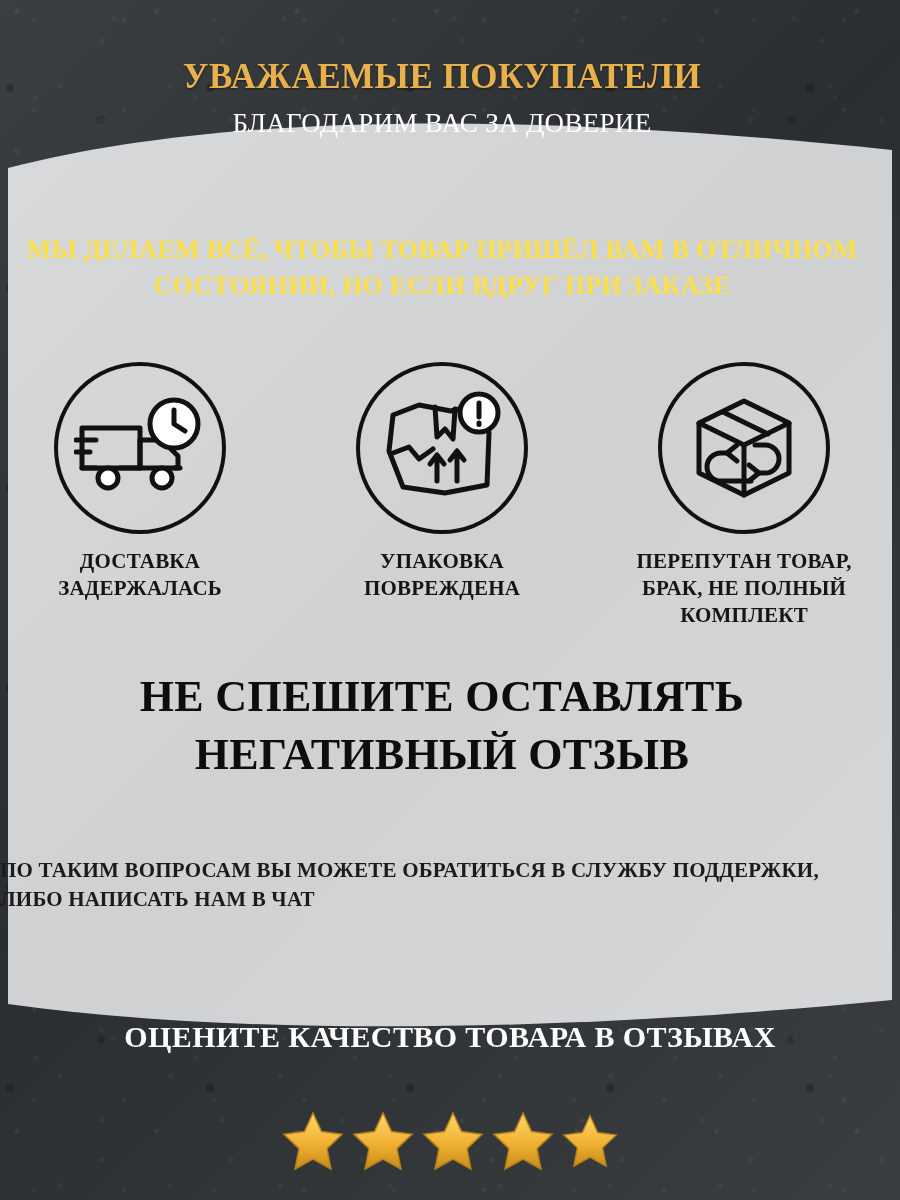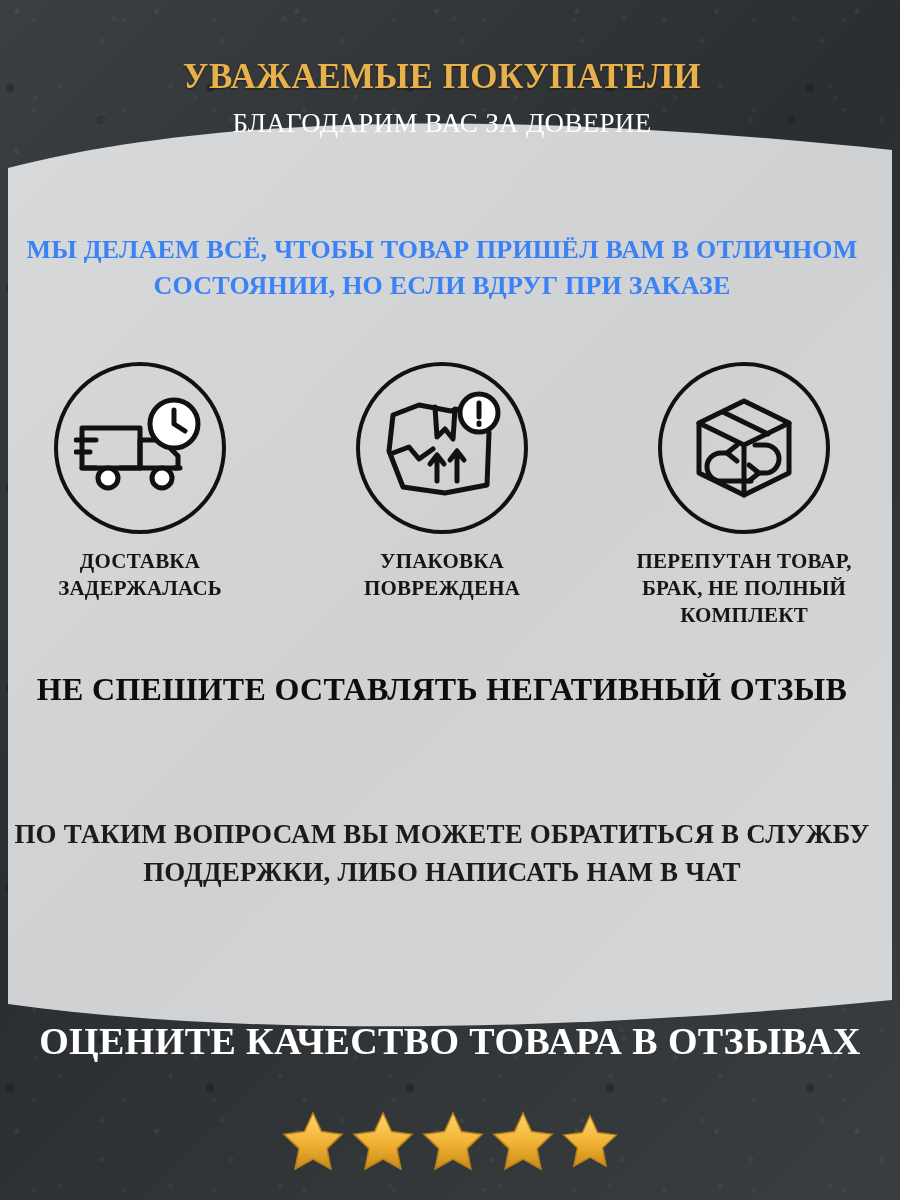--- a/index.html
+++ b/index.html
@@ -90,21 +90,21 @@
 
   
   .intro {
     position: absolute;
     top: 196px;
     left: 0;
     width: 884px;
     text-align: center;
     font-size: 26px;
     font-weight: bold;
-    color: #3b82f6;
+    color: #fde047;
     line-height: 1.38;
     letter-spacing: 0.2px;
   }
 
   
   .icons-row {
     position: absolute;
     top: 326px;
     left: 0;
     width: 884px;
@@ -139,56 +139,56 @@
     letter-spacing: 0.2px;
   }
 
   
   .statement {
     position: absolute;
     top: 632px;
     left: 0;
     width: 884px;
     text-align: center;
-    font-size: 32px;
+    font-size: 44px;
     font-weight: bold;
     color: #0d0d0d;
     line-height: 1.32;
     letter-spacing: 0.3px;
   }
 
   
   .support {
     position: absolute;
-    top: 780px;
-    left: 0;
-    width: 884px;
-    text-align: center;
-    font-size: 27px;
+    top: 820px;
+    left: 0;
+    width: 884px;
+    text-align: left;
+    font-size: 21px;
     font-weight: bold;
     color: #1b1b1b;
     line-height: 1.4;
     letter-spacing: 0.2px;
   }
 
   
   .footer {
     position: absolute;
     bottom: 0;
     left: 0;
     width: 900px;
     height: 208px;
     text-align: center;
   }
   .footer-title {
     position: absolute;
     top: 26px;
     left: 0;
     width: 900px;
-    font-size: 38px;
+    font-size: 30px;
     font-weight: bold;
     color: #ffffff;
     line-height: 1.26;
     letter-spacing: 0.4px;
   }
   .stars {
     position: absolute;
     top: 118px;
     left: 0;
     width: 900px;

